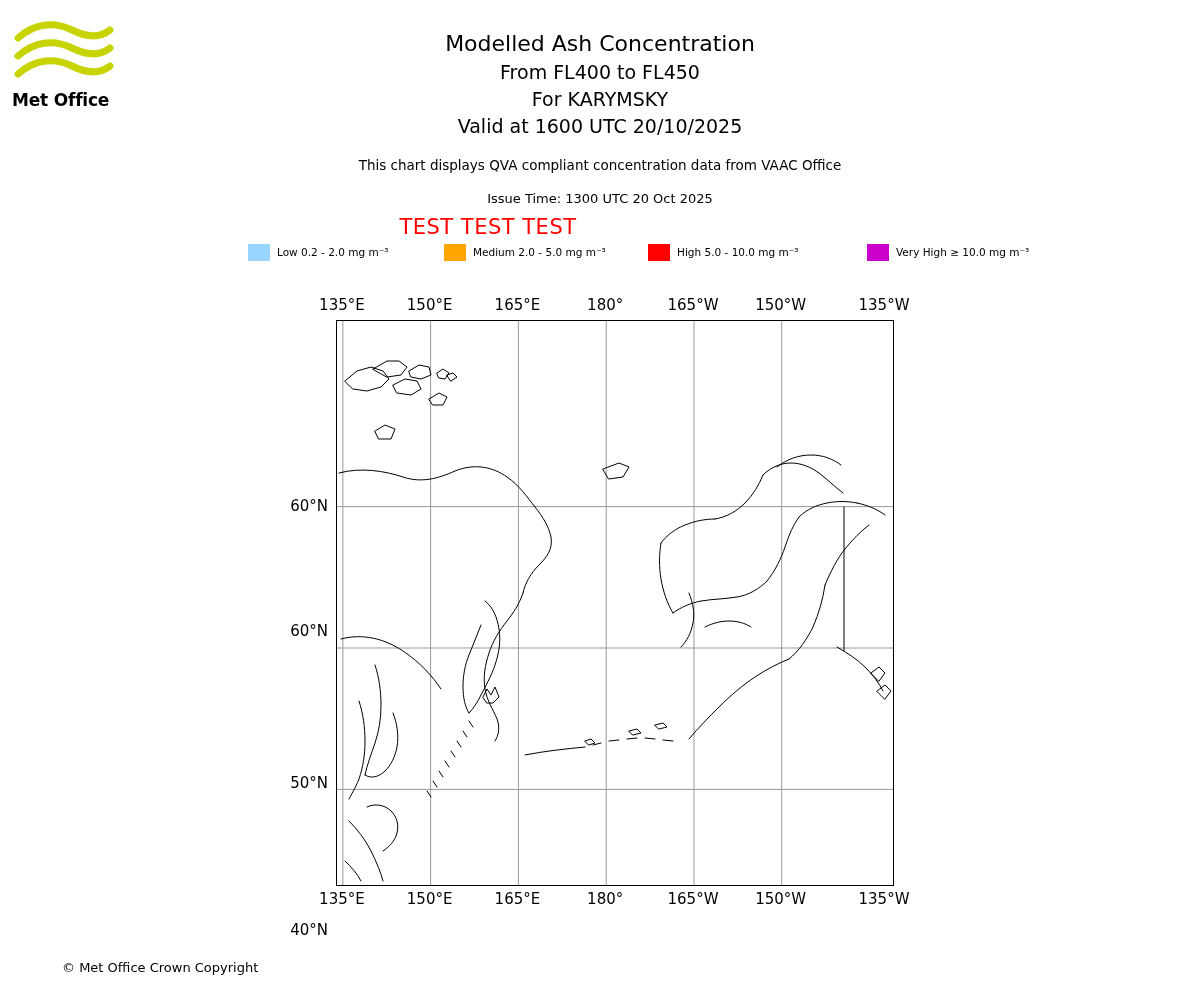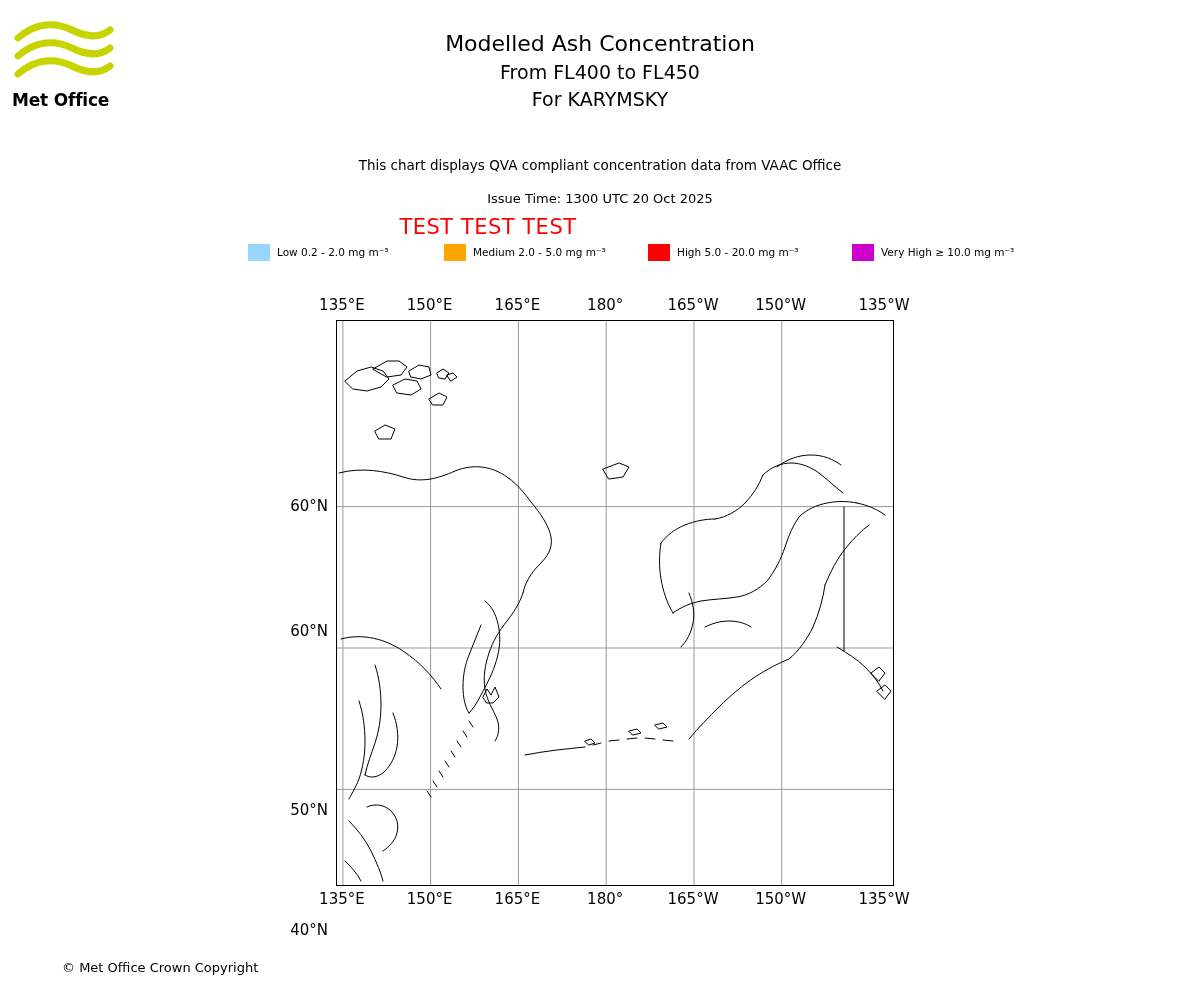--- a/index.html
+++ b/index.html
@@ -155,40 +155,41 @@
       <path d="M6,56 C24,40 44,40 60,48 C76,56 88,56 98,48"></path>
     </g>
   </svg>
 </div>
 <div class="logo-text">Met Office</div>
 
 <div class="titles">
   <div class="title-main">Modelled Ash Concentration</div>
   <div class="title-sub">From FL400 to FL450</div>
   <div class="title-sub">For KARYMSKY</div>
+  <div class="title-sub">Valid at 1600 UTC 20/10/2025</div>
 </div>
 
 <div class="disclaimer">This chart displays QVA compliant concentration data from VAAC Office</div>
 <div class="issue-time">Issue Time: 1300 UTC 20 Oct 2025</div>
 <div class="test-banner" style="color: rgb(255, 0, 0);">TEST TEST TEST</div>
 
 <div class="legend">
   <div class="legend-item" id="leg0" style="left: 0px;">
     <span class="legend-swatch" id="sw0" style="background: rgb(153, 214, 255);"></span>
     <span class="legend-label">Low 0.2 - 2.0 mg m⁻³</span>
   </div>
   <div class="legend-item" id="leg1" style="left: 196px;">
     <span class="legend-swatch" id="sw1" style="background: rgb(255, 165, 0);"></span>
     <span class="legend-label">Medium 2.0 - 5.0 mg m⁻³</span>
   </div>
   <div class="legend-item" id="leg2" style="left: 400px;">
     <span class="legend-swatch" id="sw2" style="background: rgb(255, 0, 0);"></span>
-    <span class="legend-label">High 5.0 - 20.0 mg m⁻³</span>
-  </div>
-  <div class="legend-item" id="leg3" style="left: 566px; padding-left: 38px;">
+    <span class="legend-label">High 5.0 - 10.0 mg m⁻³</span>
+  </div>
+  <div class="legend-item" id="leg3" style="left: 581px; padding-left: 38px;">
     <span class="legend-swatch" id="sw3" style="background: rgb(204, 0, 204);"></span>
     <span class="legend-label">Very High  ≥  10.0 mg m⁻³</span>
   </div>
 </div>
 
 <div class="map-wrap">
   <div class="map-frame">
     <svg class="map-svg" width="556" height="564" viewBox="0 0 556 564">
 
       <g stroke="#999999" stroke-width="1" fill="none">
@@ -307,17 +308,17 @@
   <div class="axis-label axis-bottom" style="left:5.9px; top:570px;">135°E</div>
   <div class="axis-label axis-bottom" style="left:93.6px; top:570px;">150°E</div>
   <div class="axis-label axis-bottom" style="left:181.4px; top:570px;">165°E</div>
   <div class="axis-label axis-bottom" style="left:269.2px; top:570px;">180°</div>
   <div class="axis-label axis-bottom" style="left:357.0px; top:570px;">165°W</div>
   <div class="axis-label axis-bottom" style="left:444.7px; top:570px;">150°W</div>
   <div class="axis-label axis-bottom" style="left:548.0px; top:570px;">135°W</div>
 
   <div class="axis-label axis-left" style="left:-8px; top:185.6px;">60°N</div>
   <div class="axis-label axis-left" style="left:-8px; top:311px;">60°N</div>
-  <div class="axis-label axis-left" style="left:-8px; top:490px;">50°N</div>
+  <div class="axis-label axis-left" style="left:-8px; top:463px;">50°N</div>
   <div class="axis-label axis-left" style="left:-8px; top:609.8px;">40°N</div>
 </div>
 
 <div class="copyright">© Met Office Crown Copyright</div>
 
 </body></html>

